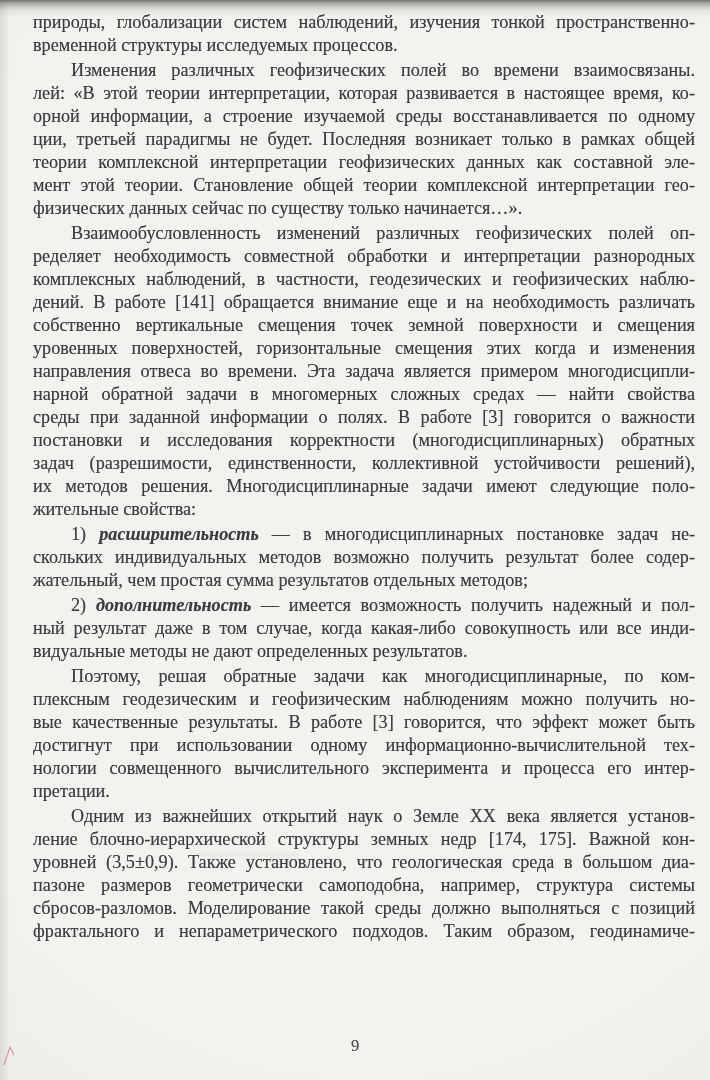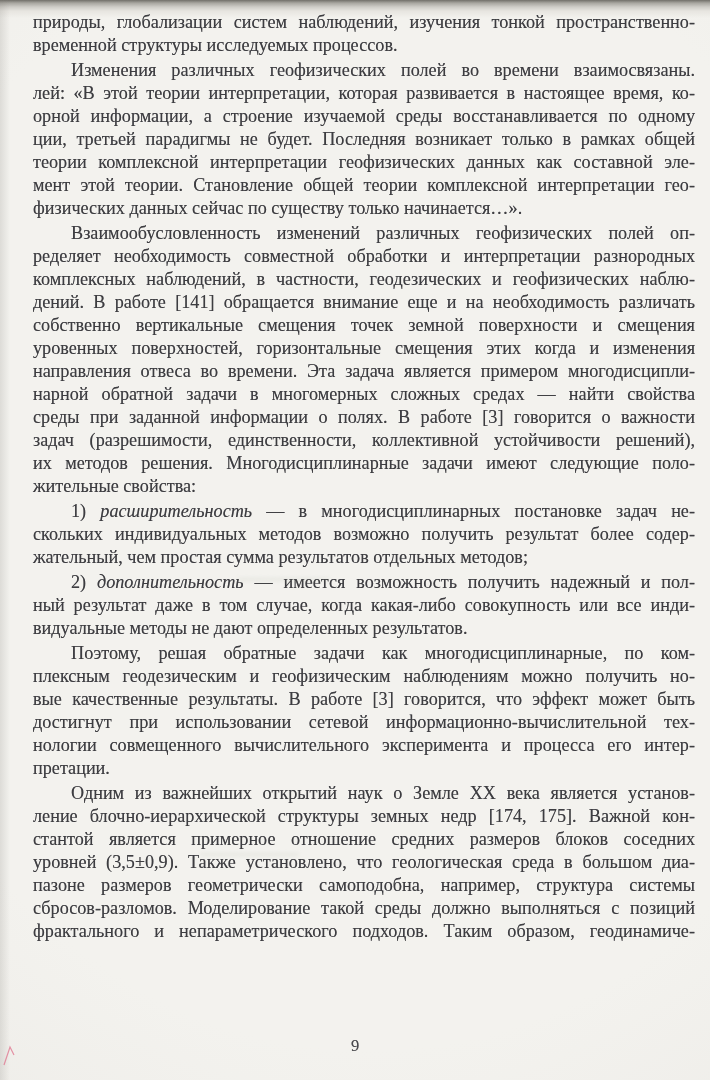--- a/index.html
+++ b/index.html
@@ -30,21 +30,21 @@
     text-shadow: 0 0 0.5px rgba(61,61,65,0.55);
   }
   .para { margin: 2px; }
   .line {
     white-space: nowrap;
     text-align: justify;
     text-align-last: justify;
   }
   .line.final { text-align-last: left; font-family: Liberation Serif, serif; }
   .para.indent .line:first-child { padding-left: 38px; }
-  .it { font-style: italic; }
+  .it { font-style: italic; font-weight: bold; }
   .page-number {
     position: absolute; left: 0; top: 1036px; width: 710px;
     text-align: center; font-size: 16.5px; color: #4a4a4e;
     text-shadow: 0 0 0.5px rgba(74,74,78,0.5);
   }
   .smudge {
     position: absolute; filter: blur(2.2px); opacity: 0.55;
     color: #9aa391; font-size: 13px; white-space: nowrap;
     transform: scaleY(0.9); pointer-events: none;
   }
@@ -76,46 +76,46 @@
       <div class="para indent">
         <div class="line">Взаимообусловленность изменений различных геофизических полей оп-</div>
         <div class="line">ределяет необходимость совместной обработки и интерпретации разнородных</div>
         <div class="line">комплексных наблюдений, в частности, геодезических и геофизических наблю-</div>
         <div class="line">дений. В работе [141] обращается внимание еще и на необходимость различать</div>
         <div class="line">собственно вертикальные смещения точек земной поверхности и смещения</div>
         <div class="line">уровенных поверхностей, горизонтальные смещения этих когда и изменения</div>
         <div class="line">направления отвеса во времени. Эта задача является примером многодисципли-</div>
         <div class="line">нарной обратной задачи в многомерных сложных средах — найти свойства</div>
         <div class="line">среды при заданной информации о полях. В работе [3] говорится о важности</div>
+        <div class="line">постановки и исследования корректности (многодисциплинарных) обратных</div>
         <div class="line">задач (разрешимости, единственности, коллективной устойчивости решений),</div>
         <div class="line">их методов решения. Многодисциплинарные задачи имеют следующие поло-</div>
         <div class="line final">жительные свойства:</div>
       </div>
       <div class="para indent">
         <div class="line"><span>1) </span><span class="it">расширительность</span><span> — в многодисциплинарных постановке задач не-</span></div>
         <div class="line">скольких индивидуальных методов возможно получить результат более содер-</div>
         <div class="line final">жательный, чем простая сумма результатов отдельных методов;</div>
       </div>
       <div class="para indent">
         <div class="line"><span>2) </span><span class="it">дополнительность</span><span> — имеется возможность получить надежный и пол-</span></div>
         <div class="line">ный результат даже в том случае, когда какая-либо совокупность или все инди-</div>
         <div class="line final">видуальные методы не дают определенных результатов.</div>
       </div>
       <div class="para indent">
         <div class="line">Поэтому, решая обратные задачи как многодисциплинарные, по ком-</div>
         <div class="line">плексным геодезическим и геофизическим наблюдениям можно получить но-</div>
         <div class="line">вые качественные результаты. В работе [3] говорится, что эффект может быть</div>
-        <div class="line">достигнут при использовании сетевой информационно-вычислительной тех-</div>
+        <div class="line">достигнут при использовании одному информационно-вычислительной тех-</div>
         <div class="line">нологии совмещенного вычислительного эксперимента и процесса его интер-</div>
         <div class="line final">претации.</div>
       </div>
       <div class="para indent">
         <div class="line">Одним из важнейших открытий наук о Земле XX века является установ-</div>
         <div class="line">ление блочно-иерархической структуры земных недр [174, 175]. Важной кон-</div>
-        <div class="line">стантой является примерное отношение средних размеров блоков соседних</div>
         <div class="line">уровней (3,5±0,9). Также установлено, что геологическая среда в большом диа-</div>
         <div class="line">пазоне размеров геометрически самоподобна, например, структура системы</div>
         <div class="line">сбросов-разломов. Моделирование такой среды должно выполняться с позиций</div>
         <div class="line">фрактального и непараметрического подходов. Таким образом, геодинамиче-</div>
       </div>
     </div>
 
   <div class="smudge smudge-1">~~~~~~~~~~~~~</div>
   <div class="smudge smudge-2">~~~~~~~~~~~~~~</div>
 

